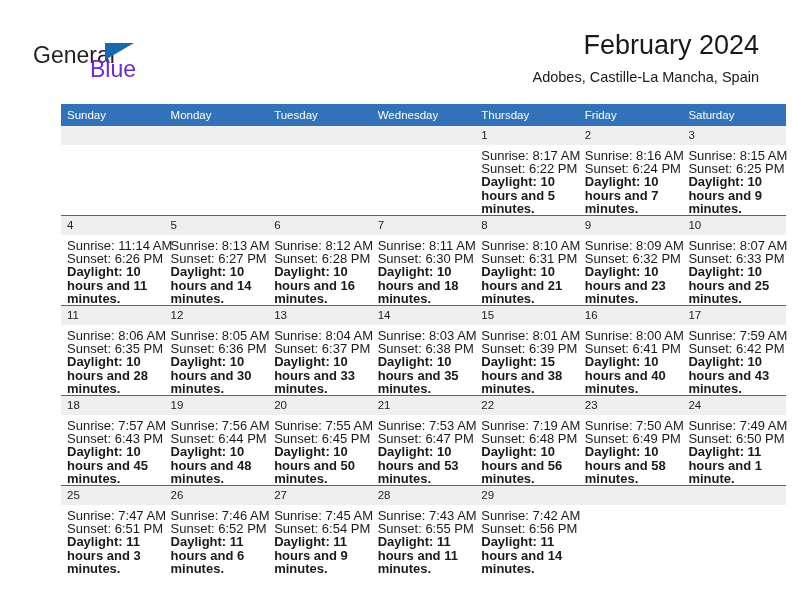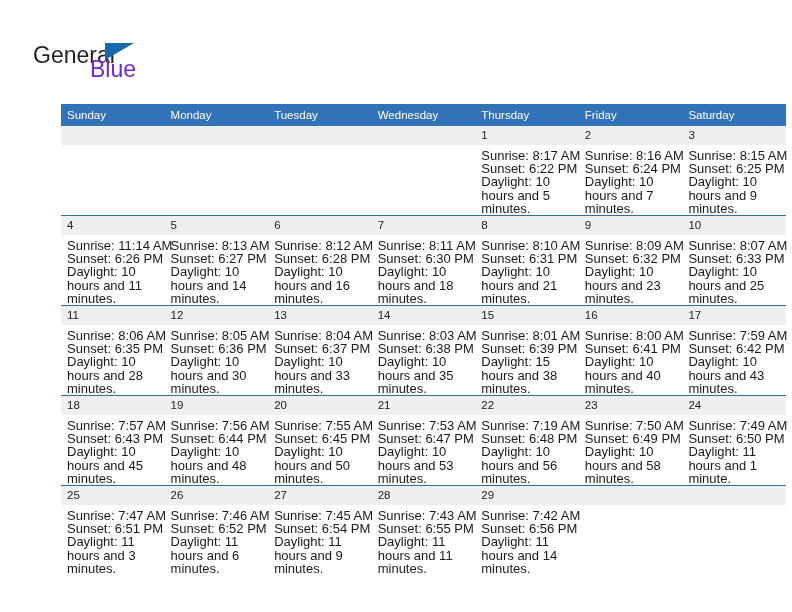--- a/index.html
+++ b/index.html
@@ -130,35 +130,40 @@
     padding: 4px 5px 0 6px;
     font-size: 13px;
     line-height: 13.2px;
     color: #1a1a1a;
   }
   .cellbody div {
     white-space: nowrap;
   }
   .cellbody .daylight {
     white-space: normal;
+    font-weight: bold;
   }
   td.blank .daynum {
     background: #efefef;
   }
 </style>
 </head>
 <body>
 
 <div class="page">
 
   <div class="header">
     <div class="brand">
       <span class="brand-general">General</span>
       <span class="brand-triangle"></span>
       <span class="brand-blue">Blue</span>
+    </div>
+    <div class="title-block">
+      <div class="cal-title">February 2024</div>
+      <div class="cal-subtitle">Adobes, Castille-La Mancha, Spain</div>
     </div>
   </div>
 
   <table class="calendar">
     <thead>
       <tr id="weekday-row">
           <th>Sunday</th>
           <th>Monday</th>
           <th>Tuesday</th>
           <th>Wednesday</th>

